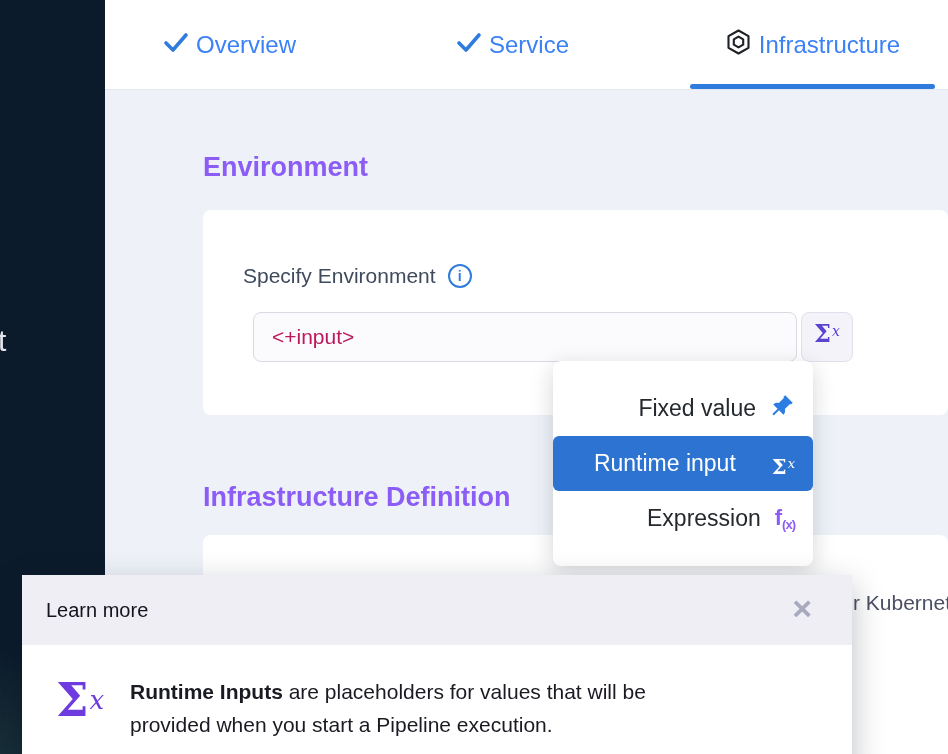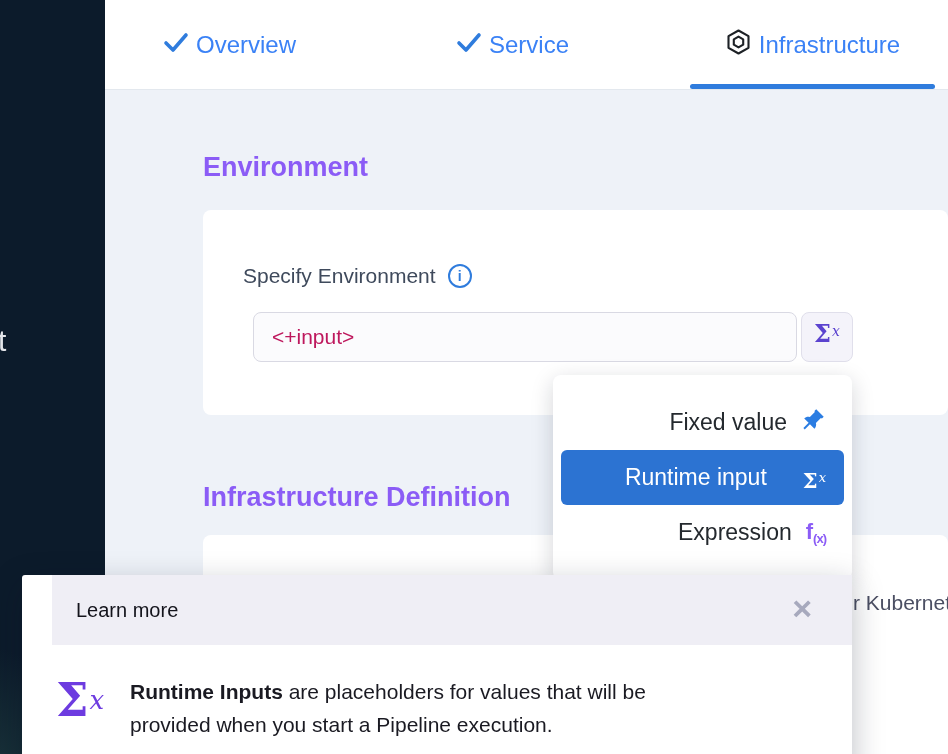--- a/index.html
+++ b/index.html
@@ -43,32 +43,32 @@
   .env-input {
     width:544px; height:50px; border:1px solid #D9D9E3; border-radius:8px;
     background:#FBFBFD; color:#be185d; font-size:21px; padding:0 18px;
     font-family:"Liberation Sans", sans-serif; outline:none;
   }
   .sigma-btn { width:52px; height:50px; background:#F4F3FA; border:1px solid #E0DFEB; border-radius:8px; display:flex; align-items:flex-start; justify-content:center; padding-top:9px; cursor:pointer; }
   .sig { font-family:"DejaVu Serif", serif; font-weight:700; font-size:24px; line-height:1; color:#5B43CF; }
   .sigx { font-family:"DejaVu Serif", serif; font-style:italic; font-size:14px; line-height:1; color:#5B43CF; margin:2px 0 0 1px; }
 
   
-  .dropdown { left:553px; top:375px; width:299px; padding:20px 8px; background:#FFFFFF; border-radius:8px; box-shadow:0 6px 22px rgba(15,20,40,.18); z-index:5; }
+  .dropdown { left:553px; top:361px; width:260px; padding:20px 0; background:#FFFFFF; border-radius:8px; box-shadow:0 6px 22px rgba(15,20,40,.18); z-index:5; }
   .menu-item { height:55px; display:flex; align-items:center; justify-content:flex-end; gap:14px; padding:0 18px; font-size:23px; color:#24292E; cursor:pointer; }
   .menu-item.selected { background:#2C73D2; color:#FFFFFF; border-radius:6px;gap:36px; }
   .mi-sig { font-family:"DejaVu Serif", serif; font-weight:700; font-size:21px; line-height:1; color:#FFFFFF; }
   .mi-sigx { font-family:"DejaVu Serif", serif; font-style:italic; font-size:13px; line-height:1; color:#FFFFFF; margin:-6px 0 0 1px; }
   .mi-sig-wrap { display:flex; align-items:center; margin-top:6px; }
   .fx-icon { color:#8b5cf6; font-weight:700; font-size:22px; line-height:1; }
   .fx-sub { font-size:13px; font-weight:700; vertical-align:-4px; letter-spacing:-1px; }
 
   
   .popover { left:22px; top:575px; width:830px; height:200px; background:#FFFFFF; border-radius:3px; box-shadow:0 10px 32px rgba(15,20,40,.28); z-index:10; }
-  .pop-header { position:relative; height:70px; background:#EFEEF5; display:flex; align-items:center; padding:0 24px; font-size:20px; color:#14141C;margin-left:30px; }
+  .pop-header { position:relative; height:70px; background:#EFEEF5; display:flex; align-items:center; padding:0 24px; font-size:20px; color:#14141C; }
   .pop-close { position:absolute; right:40px; top:14px; font-size:34px; font-weight:700; color:#A7A9BD; line-height:38px; cursor:pointer; }
   .pop-body { position:relative; padding:30px 40px 0 108px; font-size:21px; line-height:33px; color:#1A1A22; }
   .pop-body b { font-weight:700; }
   .big-sigma { position:absolute; left:34px; top:32px; display:flex; align-items:flex-start; }
   .big-sig { font-family:"DejaVu Serif", serif; font-weight:700; font-size:46px; line-height:1; color:#6D3BE0; }
   .big-sigx { font-family:"DejaVu Serif", serif; font-style:italic; font-size:26px; line-height:1; color:#6D3BE0; margin:10px 0 0 1px; }
 </style>
 </head>
 <body>
 

